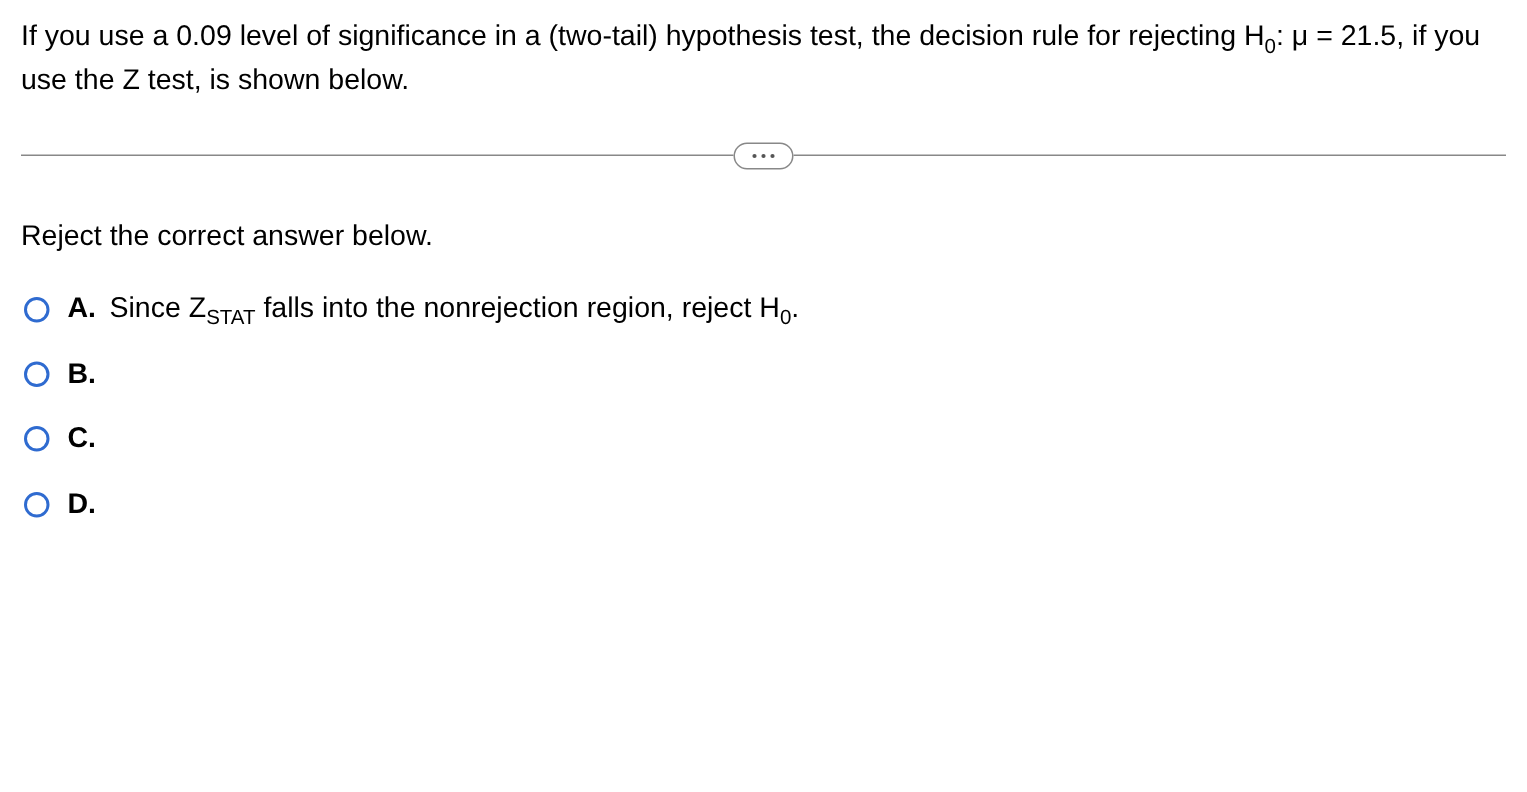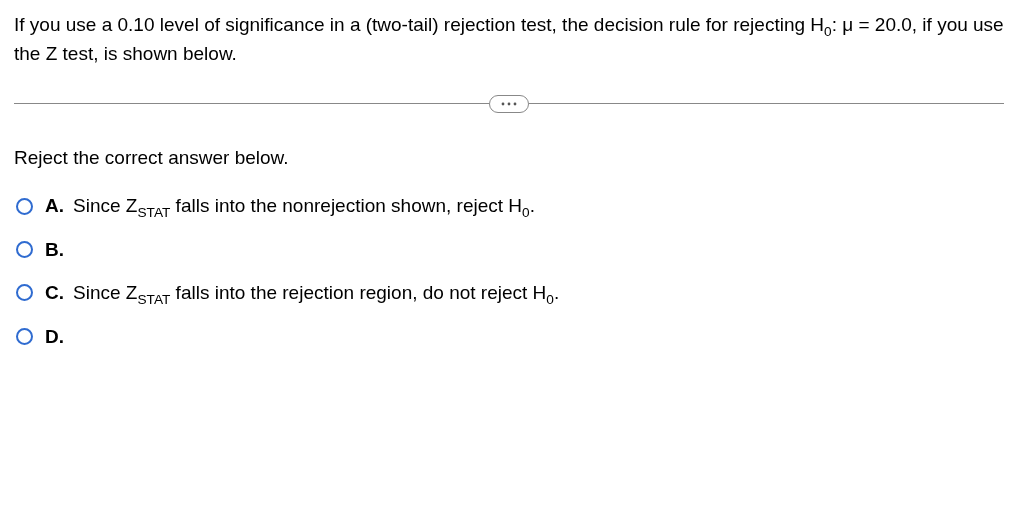--- a/index.html
+++ b/index.html
@@ -74,21 +74,21 @@
     margin-right: 8px;
     flex-shrink: 0;
     width: 20px;
   }
 </style>
 </head>
 <body>
 
 <div class="question">
   <p>
-    <span>If you use a </span><span>0.10</span><span> level of significance in a (two-tail) rejection test, the decision rule for rejecting H</span><span class="sub">0</span><span>: μ = </span><span>20.0</span><span>, if you use the Z test, is shown below.</span>
+    <span>If you use a </span><span>0.09</span><span> level of significance in a (two-tail) hypothesis test, the decision rule for rejecting H</span><span class="sub">0</span><span>: μ = </span><span>21.5</span><span>, if you use the Z test, is shown below.</span>
   </p>
 </div>
 
 <div class="divider">
   <div class="divider-line"></div>
   <div class="divider-pill">
     <svg width="18" height="6">
       <circle cx="3" cy="3" r="1.4" fill="#555"></circle>
         <circle cx="9" cy="3" r="1.4" fill="#555"></circle>
         <circle cx="15" cy="3" r="1.4" fill="#555"></circle>
@@ -97,31 +97,28 @@
   <div class="divider-line"></div>
 </div>
 
 <p>Reject the correct answer below.</p>
 
 <div class="options">
   <div class="opt-row">
     <input type="radio" class="radio" name="ans" style="">
     <span class="opt-letter">A.</span>
     <span>
-      <span>Since Z</span><span class="sub">STAT</span><span> falls into the nonrejection shown, reject H</span><span class="sub">0</span><span>.</span>
+      <span>Since Z</span><span class="sub">STAT</span><span> falls into the nonrejection region, reject H</span><span class="sub">0</span><span>.</span>
     </span>
   </div>
   <div class="opt-row">
     <input type="radio" class="radio" name="ans" style="">
     <span class="opt-letter">B.</span>
   </div>
   <div class="opt-row">
     <input type="radio" class="radio" name="ans" style="">
     <span class="opt-letter">C.</span>
-    <span>
-      <span>Since Z</span><span class="sub">STAT</span><span> falls into the rejection region, do not reject H</span><span class="sub">0</span><span>.</span>
-    </span>
   </div>
   <div class="opt-row">
     <input type="radio" class="radio" name="ans" style="">
     <span class="opt-letter">D.</span>
   </div>
 </div>
 
 </body></html>

